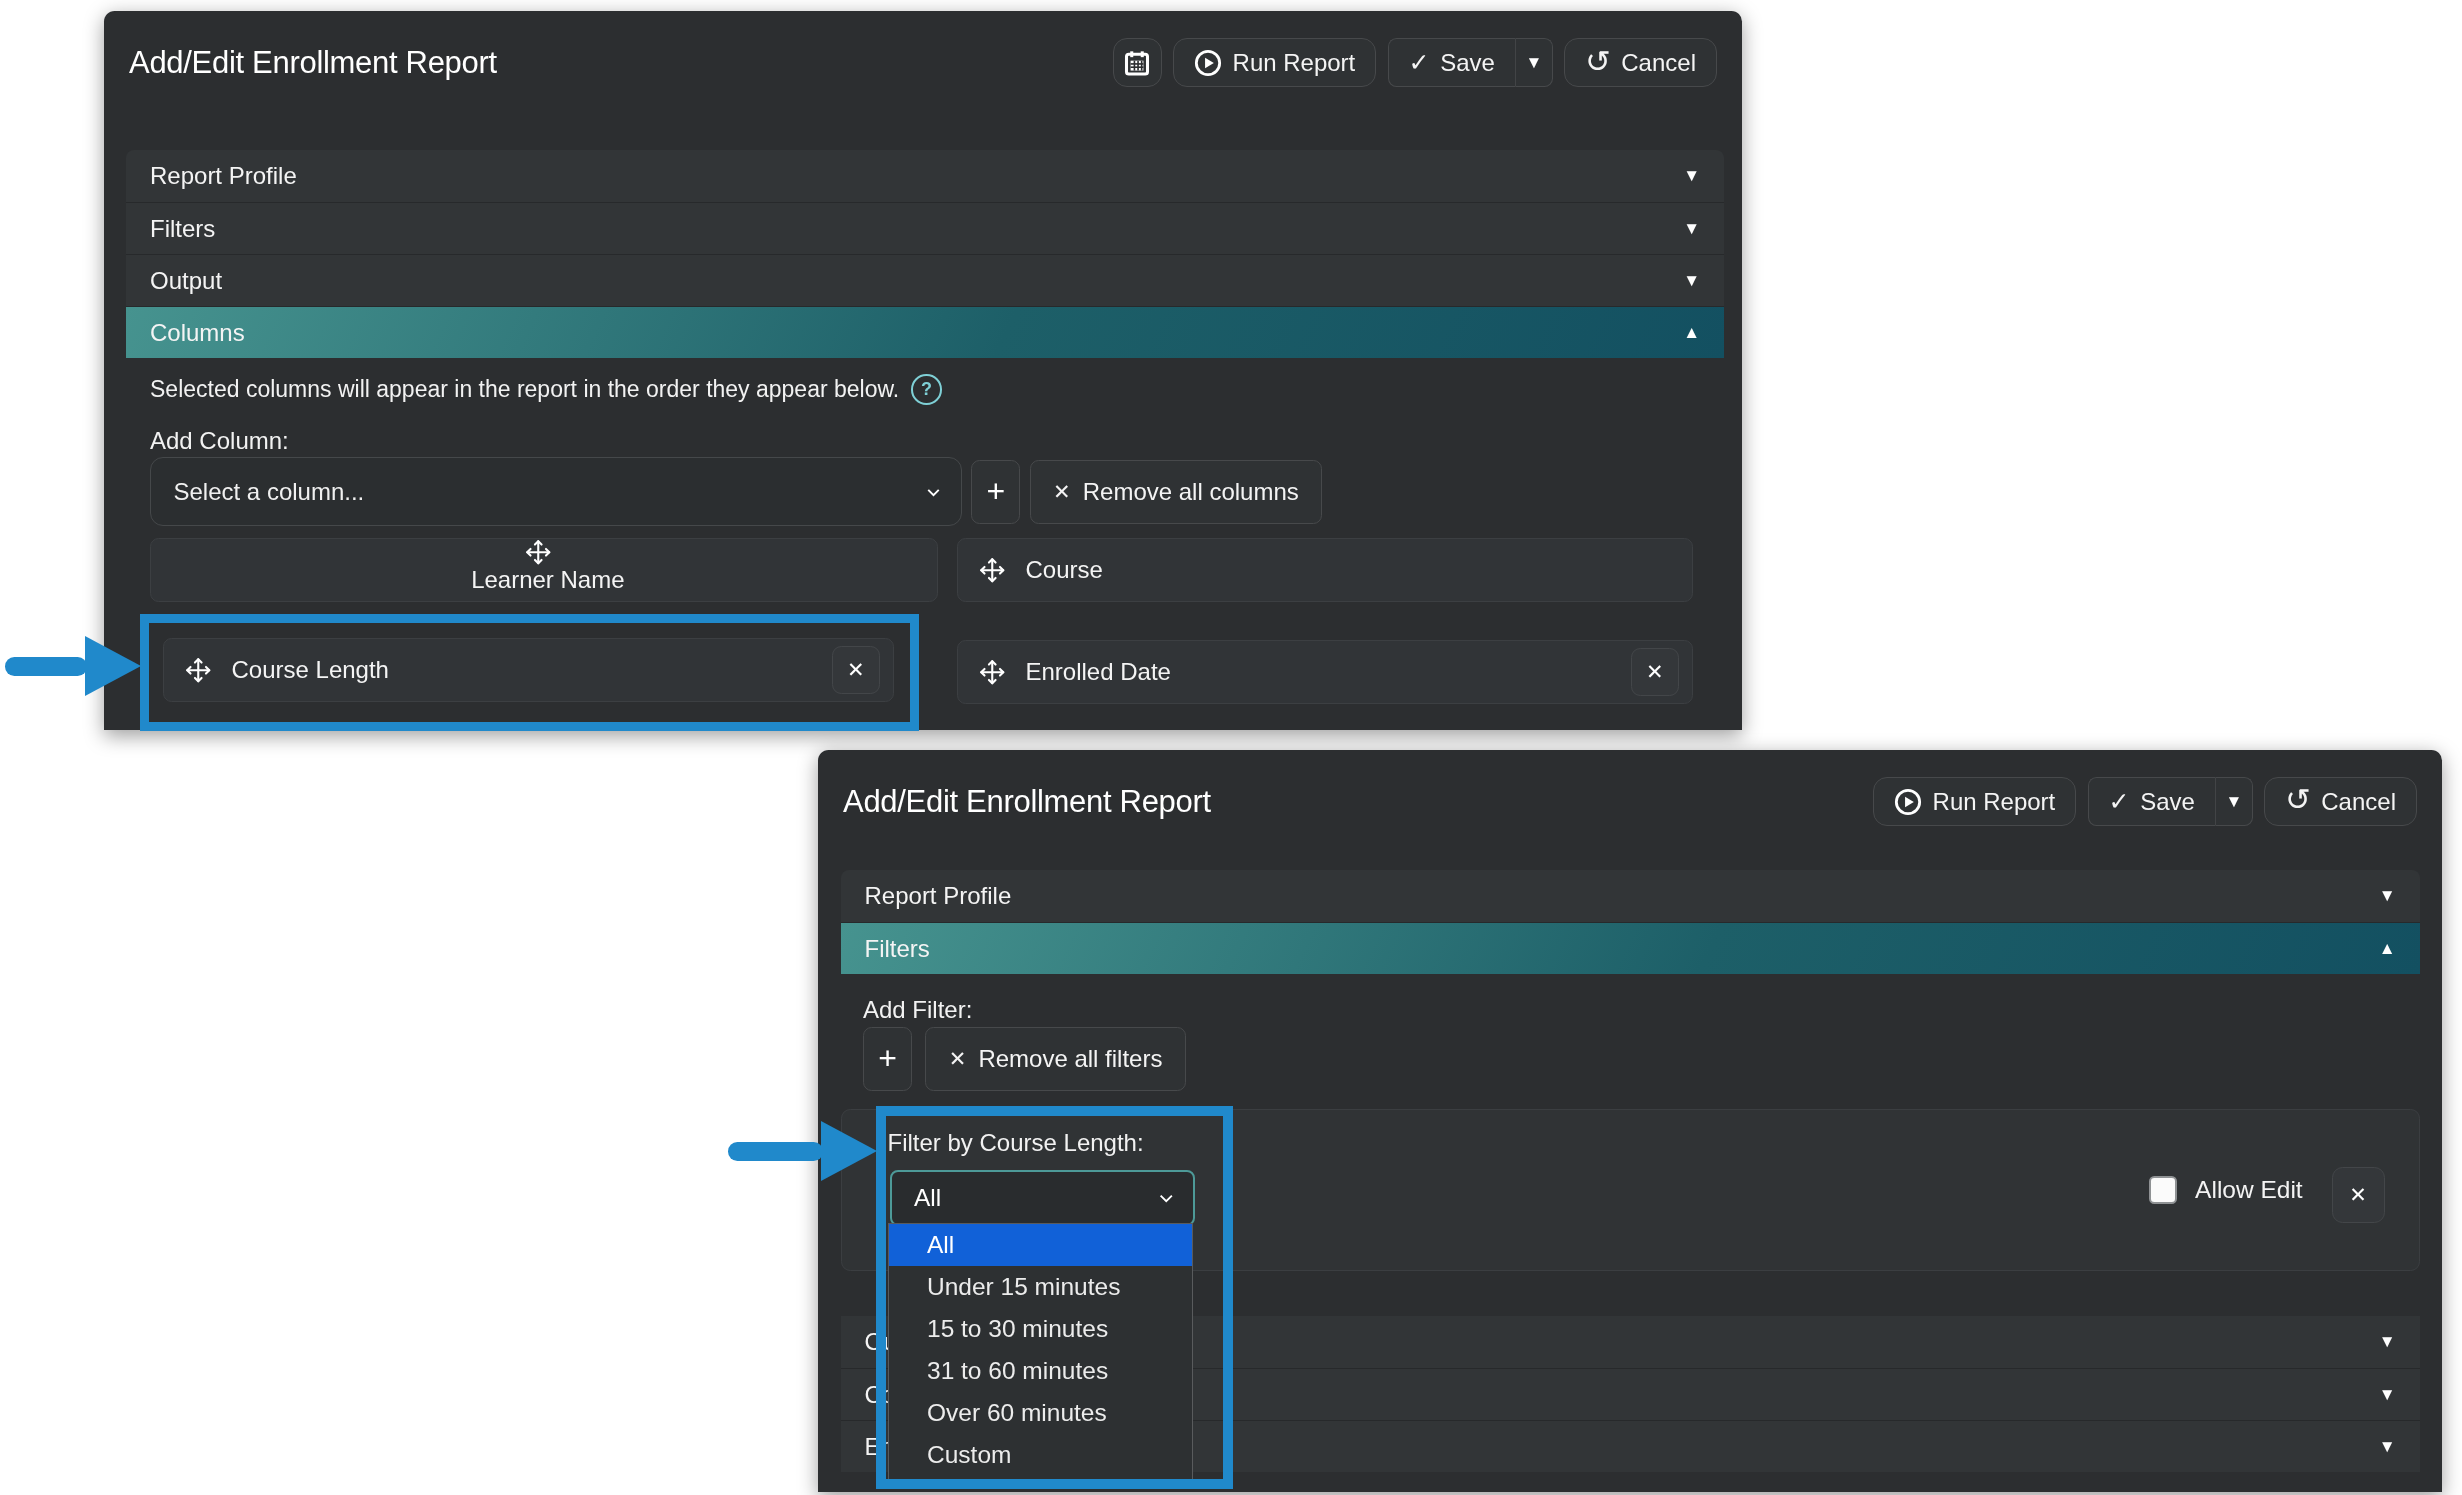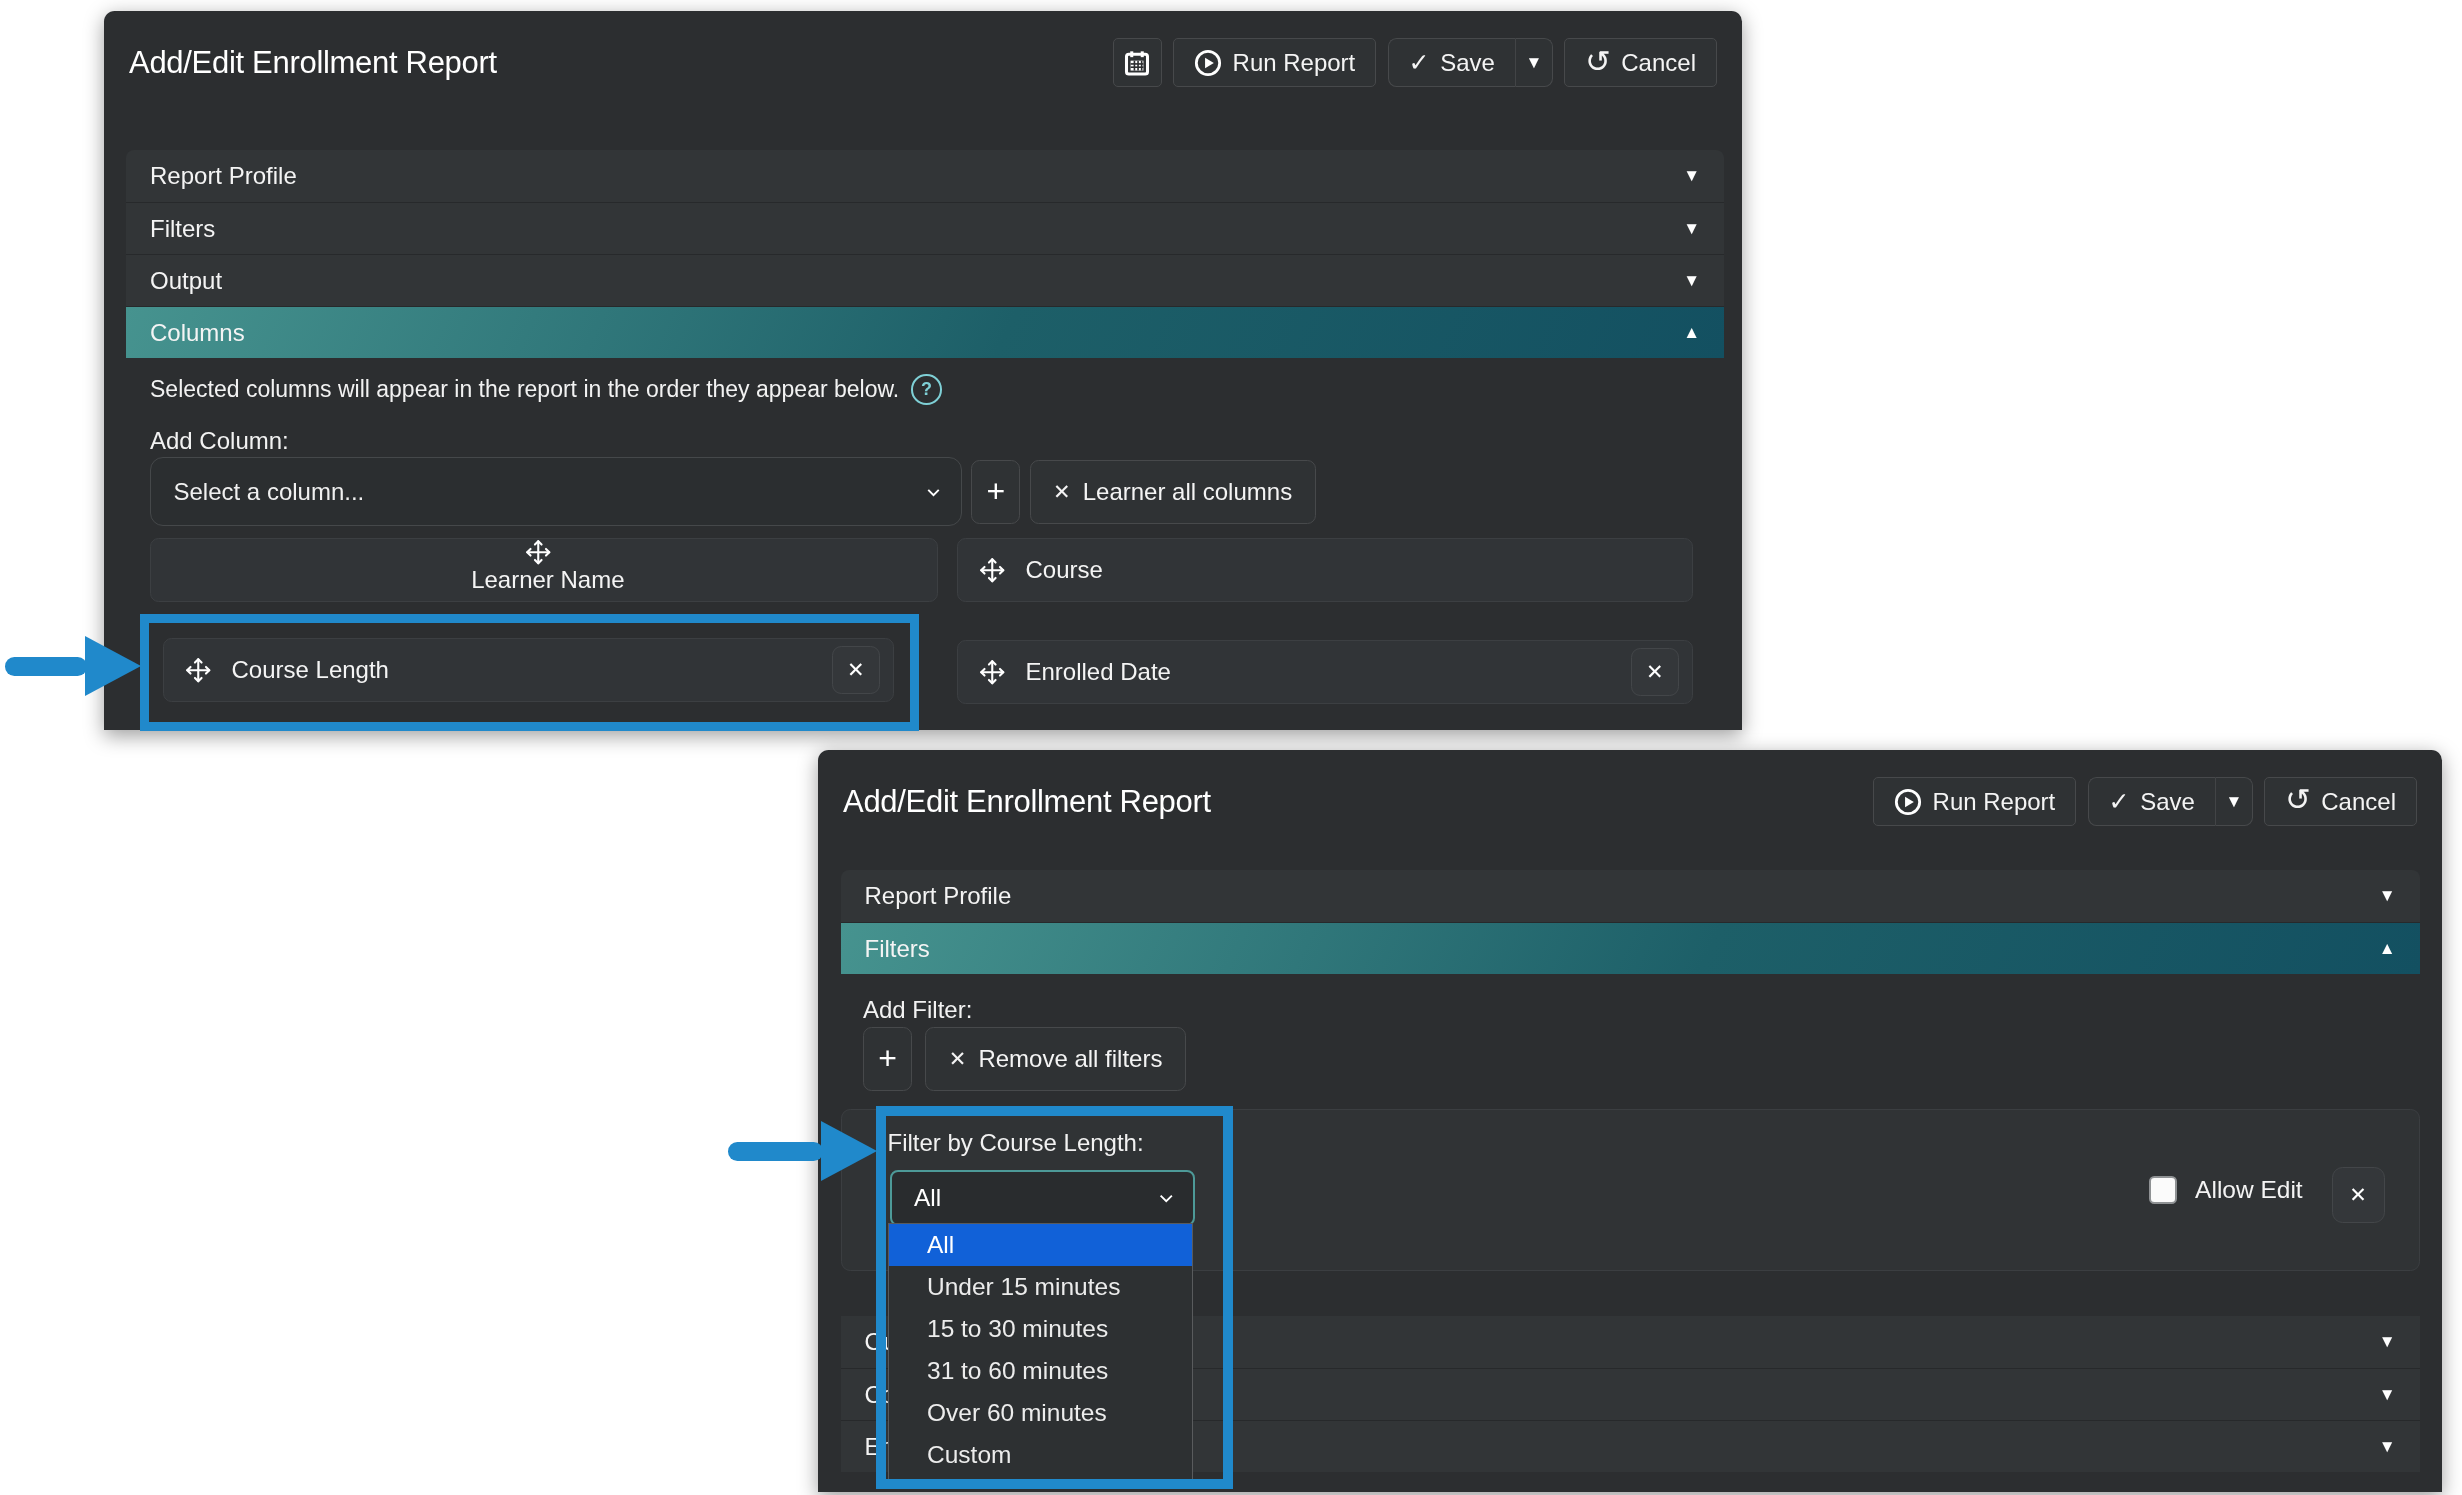--- a/index.html
+++ b/index.html
@@ -11,21 +11,21 @@
          box-shadow:0 5.3px 20px rgba(0,0,0,.38);}
   #panel1{left:104px;top:11.3px;width:1638px;height:719px;}
   #panel2{left:818px;top:750px;width:1624px;height:742px;}
 
   
   .panel-head{position:absolute;left:25px;right:25px;top:14.6px;height:74px;
               display:flex;align-items:center;justify-content:space-between;}
   .panel-title{font-size:31px;font-weight:400;color:#ffffff;letter-spacing:-0.3px;margin:0;}
   .toolbar{display:flex;align-items:center;gap:11.3px;}
   .btn{display:flex;align-items:center;gap:10.6px;height:49px;padding:0 20px;
-       background:#2f3234;border:1.3px solid #47494b;border-radius:5px;
+       background:#2f3234;border:1.3px solid #47494b;border-radius:14px;
        color:#f4f4f4;font-size:24px;white-space:nowrap;cursor:pointer;box-sizing:border-box;}
   .btn.icononly{width:49px;padding:0;justify-content:center;}
   .split{display:flex;align-items:stretch;height:49px;box-sizing:border-box;}
   .split .btn{border-radius:8.6px 0 0 8.6px;border-right:none;}
   .split .caretbtn{width:38px;display:flex;align-items:center;justify-content:center;
        background:#2f3234;border:1.3px solid #47494b;border-left:1.3px solid #424446;
        border-radius:0 8.6px 8.6px 0;font-size:17px;color:#fff;cursor:pointer;box-sizing:border-box;}
   .gicon{display:inline-flex;align-items:center;justify-content:center;}
   .undo-glyph{font-size:30.5px;line-height:1;transform:translateY(-2px);}
   .check-glyph{font-size:25px;line-height:1;}
@@ -179,21 +179,21 @@
           <svg width="21" height="21" viewBox="0 0 24 24">
               <polyline points="6,9.5 12,15.5 18,9.5" fill="none" stroke="#fff" stroke-width="2.2"></polyline>
             </svg>
         </span>
       </div>
       <button class="sq-btn">
         <span>+</span>
       </button>
       <button class="wide-btn">
         <span class="x-glyph">✕</span>
-        <span>Learner all columns</span>
+        <span>Remove all columns</span>
       </button>
     </div>
 
     <div class="col-item" style="left:46px;top:527px;width:788px;height:64px;flex-direction:column;">
       <span class="move">
         <svg width="26.5" height="26.5" viewBox="0 0 24 24" fill="none" stroke="#fff" stroke-width="1.9" stroke-linecap="round" stroke-linejoin="round">
           <polyline points="5 9 2 12 5 15"></polyline>
             <polyline points="9 5 12 2 15 5"></polyline>
             <polyline points="15 19 12 22 9 19"></polyline>
             <polyline points="19 9 22 12 19 15"></polyline>

